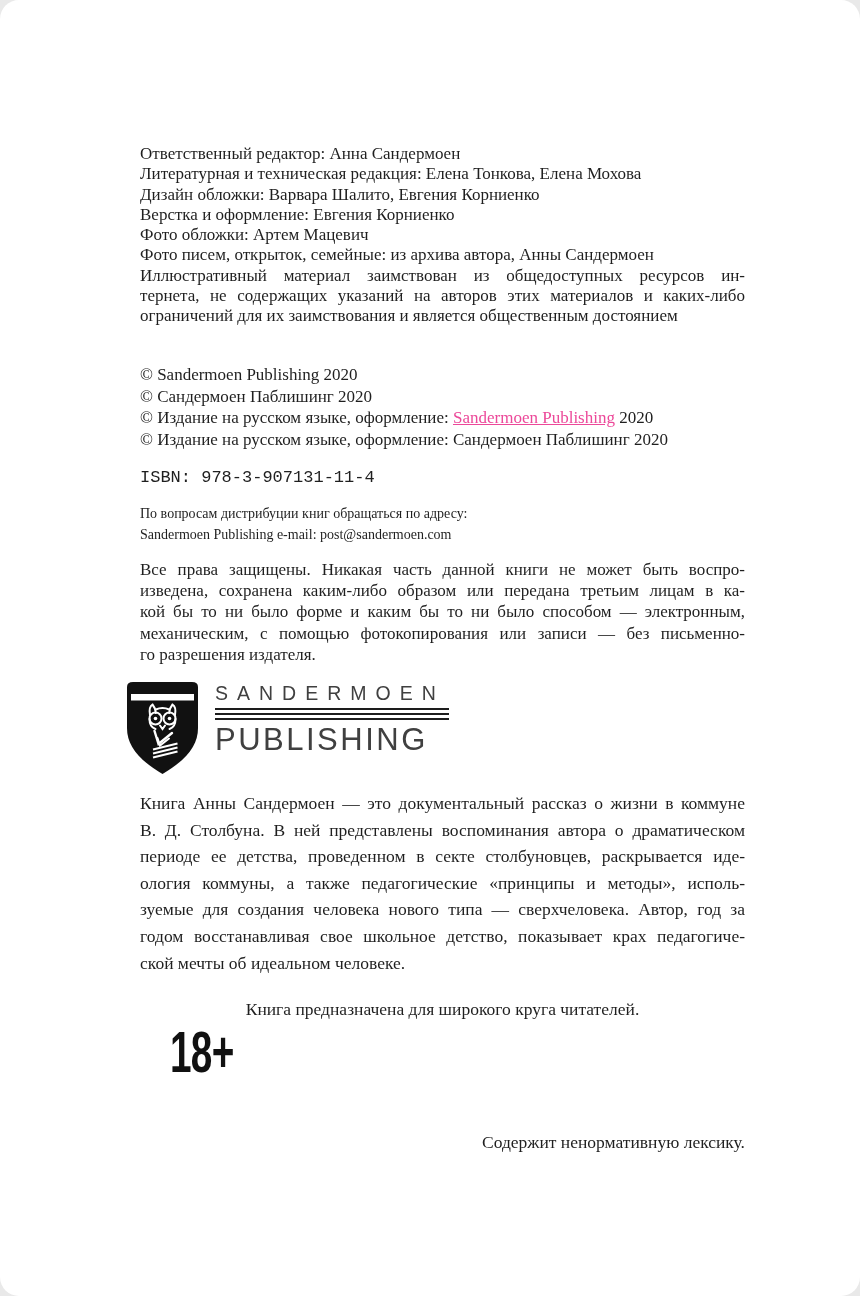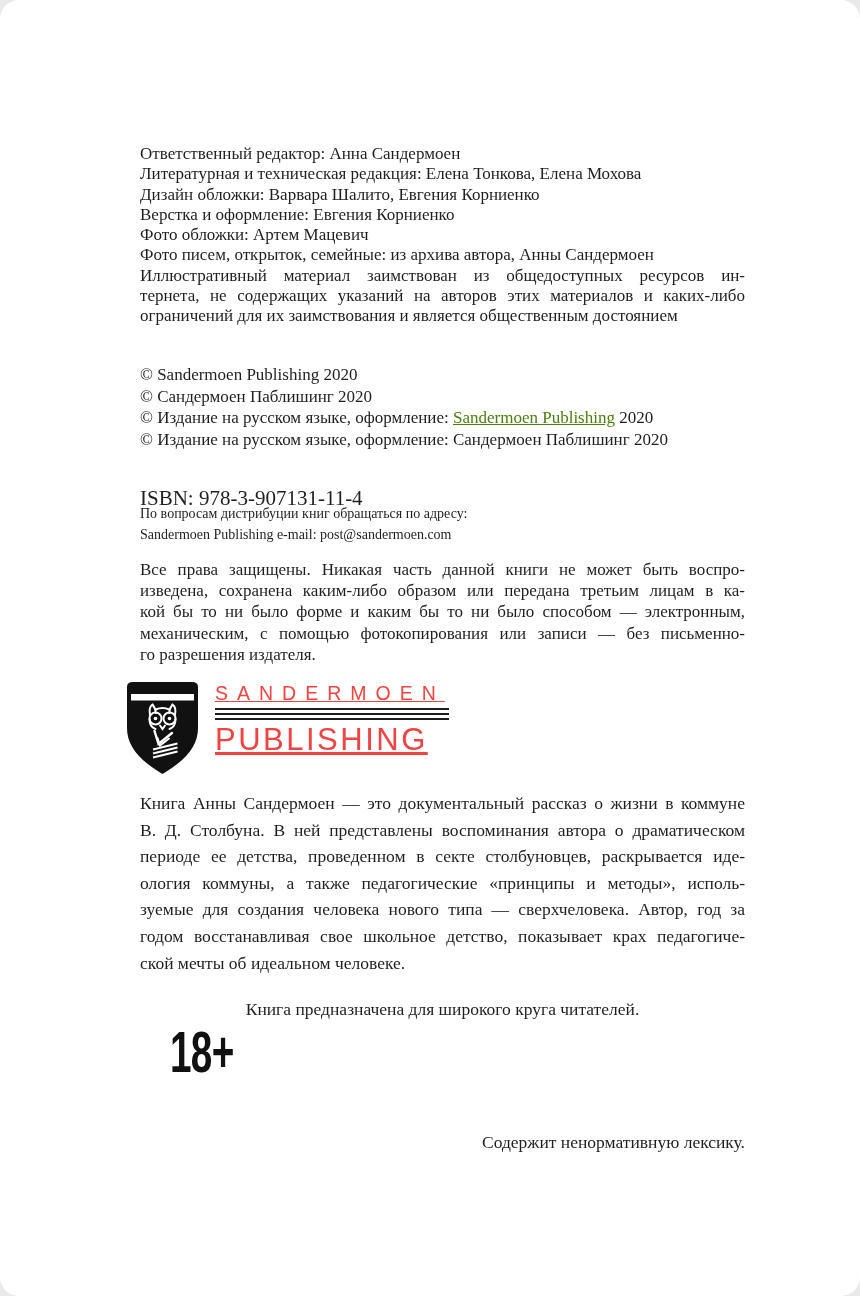--- a/index.html
+++ b/index.html
@@ -11,26 +11,26 @@
     color:#1f1f1f;
     overflow:hidden;
     margin:0 auto;
     border-radius:19px;
   }
   .content{position:absolute;left:140px;width:605px;}
   .ln{white-space:normal;}
   .jl{text-align:justify;text-align-last:justify;}
   .credits{top:144px;font-size:17px;line-height:20.3px;}
   .copyright{top:364px;font-size:17px;line-height:21.7px;}
-  .copyright a{color:#4d7c0f;text-decoration:underline;cursor:pointer;}
-  .isbn{top:488px;font-size:21px;line-height:21px;}
+  .copyright a{color:#ec4899;text-decoration:underline;cursor:pointer;}
+  .isbn{top:467px;font-size:17px;line-height:21px;font-family:Liberation Mono, monospace;}
   .distribution{top:503px;font-size:14px;line-height:21px;font-family:Liberation Serif, serif;}
   .rights{top:559px;font-size:17px;line-height:21.2px;}
   .logo{top:682px;left:127px;position:absolute;display:flex;align-items:flex-start;gap:17px;}
-  .logo-text{width:234px;display:flex;flex-direction:column;font-family:"Liberation Sans","DejaVu Sans",sans-serif;color:#ef4444;text-decoration:underline;}
+  .logo-text{width:234px;display:flex;flex-direction:column;font-family:"Liberation Sans","DejaVu Sans",sans-serif;color:#404040;}
   .wordmark-top{font-size:19.5px;letter-spacing:9px;font-weight:400;line-height:22px;white-space:nowrap;}
   .logo-rules{margin:4px 0 3px 0;}
   .logo-rules .rule{height:0;border-top:2px solid #1d1d1d;margin-bottom:3px;}
   .logo-rules .rule:last-child{margin-bottom:0;}
   .wordmark-bottom{font-size:31px;letter-spacing:2.5px;font-weight:400;line-height:33px;white-space:nowrap;}
   .description{top:790px;font-size:17.5px;line-height:26.6px;}
   .audience{top:999px;font-size:17.5px;text-align:center;padding-right:23px;}
   .age{top:1024px;text-align:left;padding-right:23px;}
   .age .badge{
     display:inline-block;

